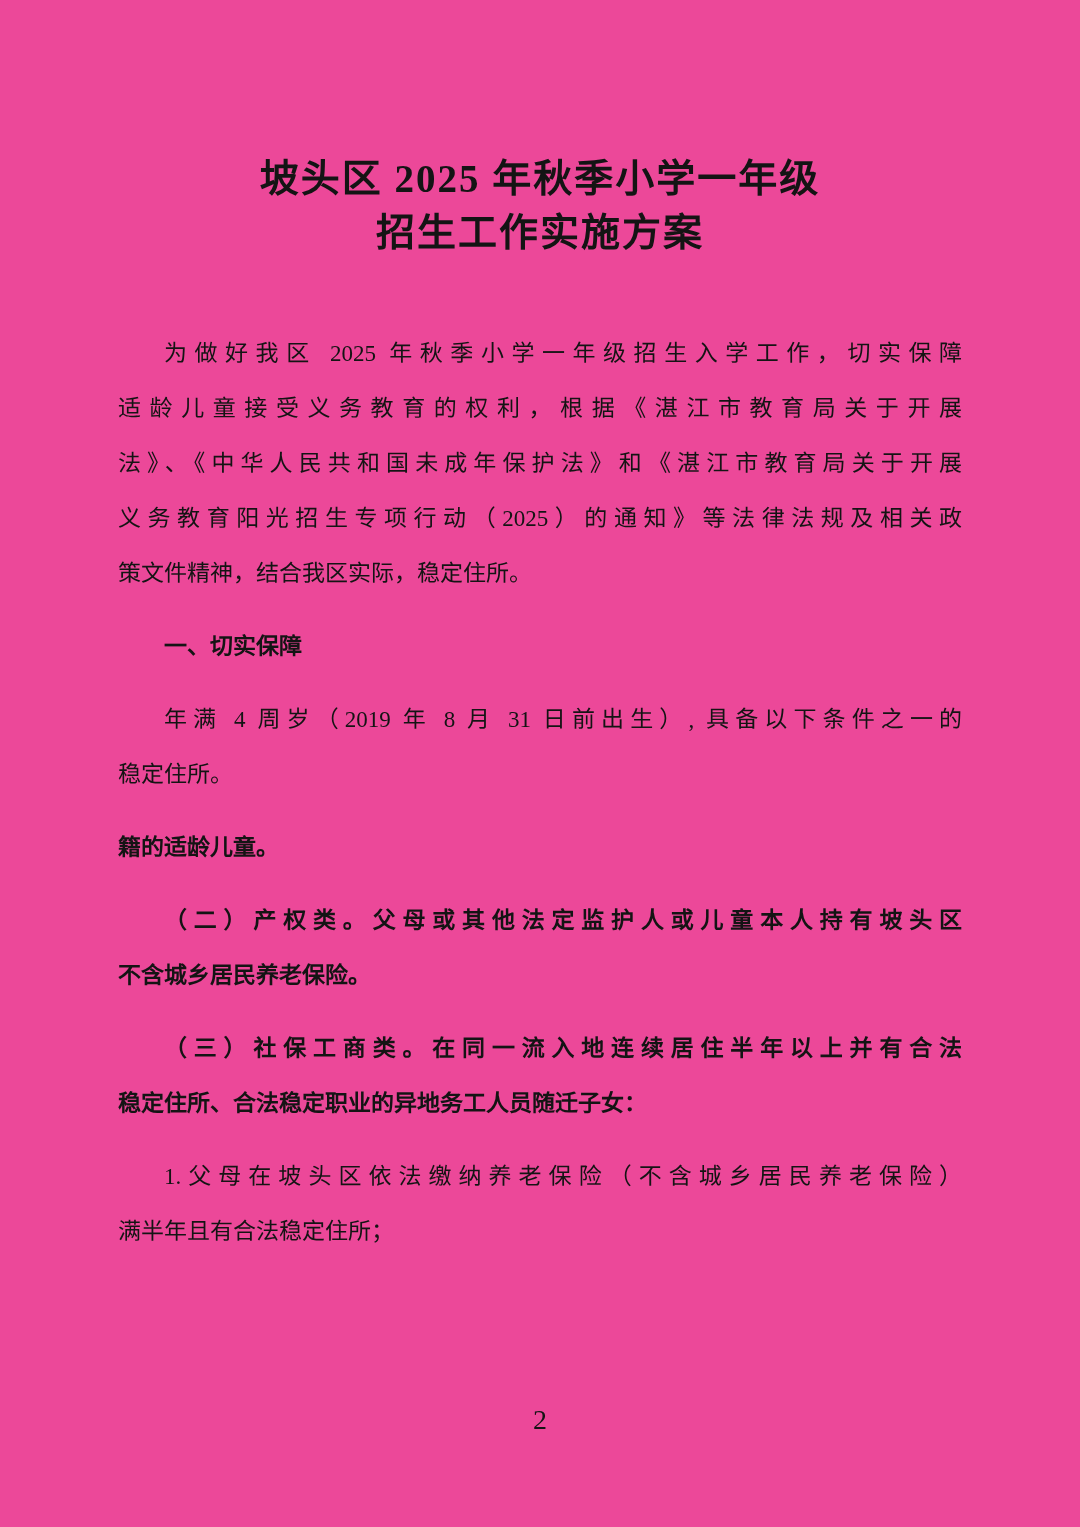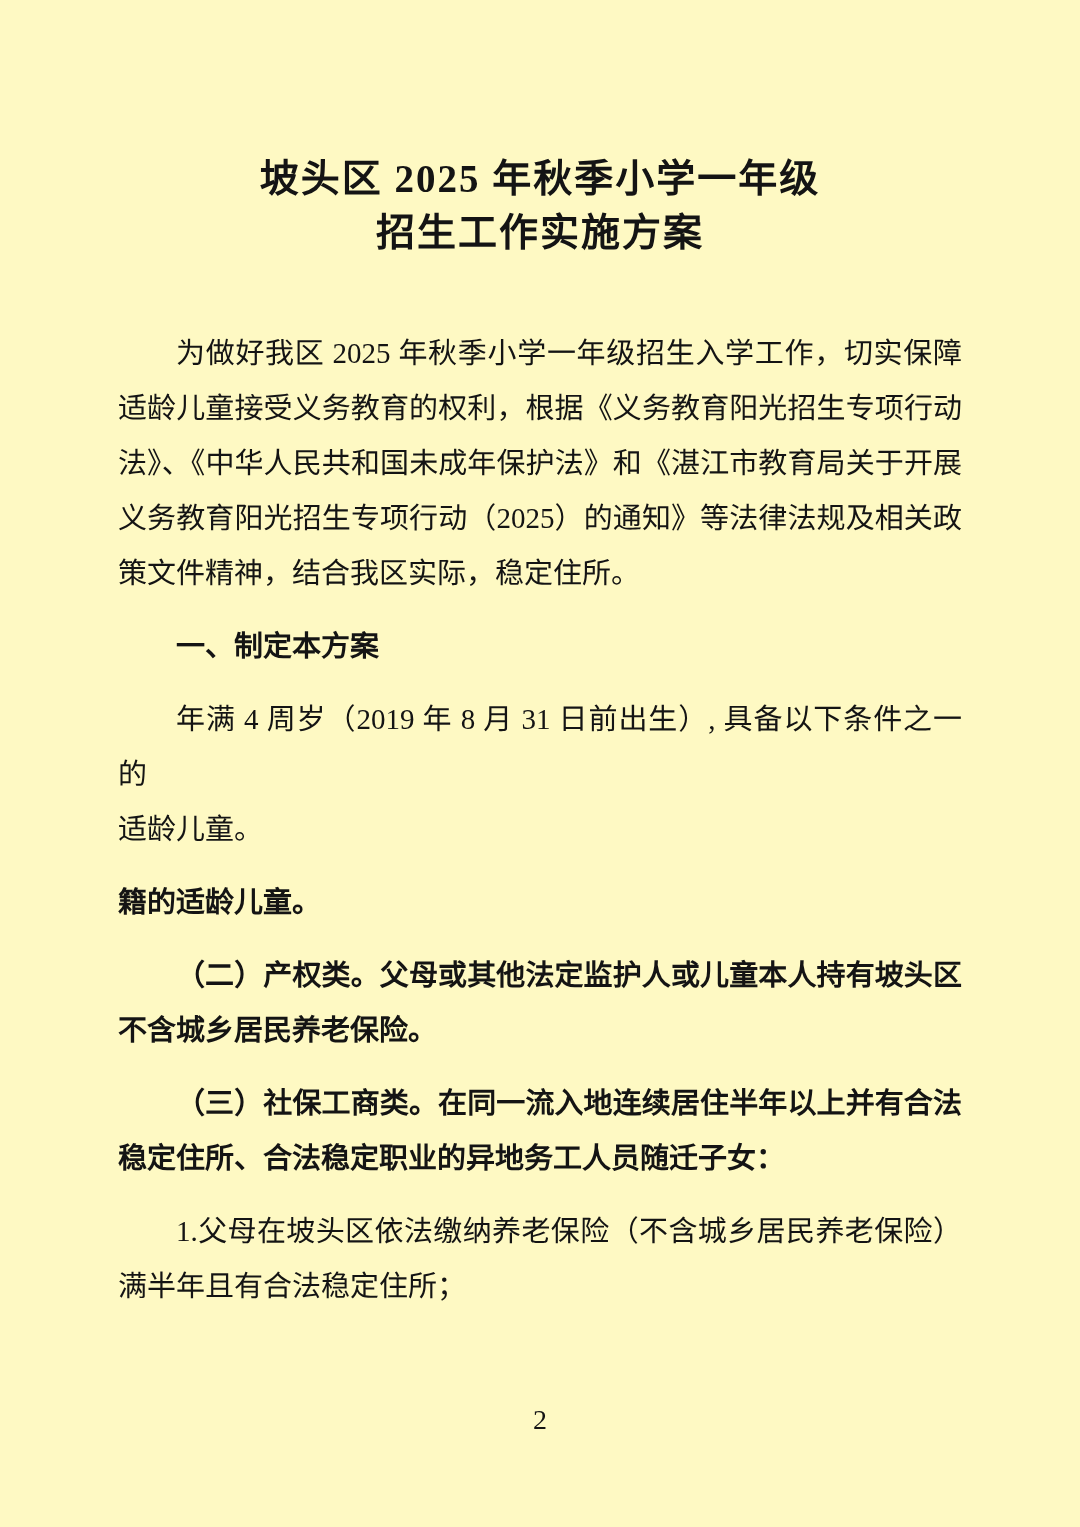--- a/index.html
+++ b/index.html
@@ -4,41 +4,41 @@
 <style>
   html, body {
     margin: 0;
     padding: 0;
     background: #ffffff;
   }
   .page {
     position: relative;
     width: 1080px;
     height: 1527px;
-    background: #fef9c3;
+    background: #ec4899;
     color: #141414;
     font-family: "Liberation Serif", serif;
     overflow: hidden;
     box-sizing: border-box;
   }
   .content {
     padding: 0 118px;
   }
   .title {
     padding-top: 152px;
     margin: 0 0 66px 0;
     text-align: center;
     font-size: 39px;
     font-weight: bold;
     line-height: 54px;
     letter-spacing: 2px;
   }
   .para {
     margin: 0 0 18px 0;
-    font-size: 29px;
+    font-size: 23px;
     line-height: 55px;
     text-align: justify;
   }
   .para.bold, .para.heading {
     font-weight: bold;
   }
   .ln {
     min-height: 55px;
   }
   .ln.first {
@@ -64,33 +64,33 @@
 <div class="page">
   <div class="content">
 
     <h1 class="title">
       <div>坡头区 2025 年秋季小学一年级</div>
       <div>招生工作实施方案</div>
     </h1>
 
     <div class="para">
       <div class="ln first fill">为做好我区 2025 年秋季小学一年级招生入学工作，切实保障</div>
-      <div class="ln fill">适龄儿童接受义务教育的权利，根据《义务教育阳光招生专项行动</div>
+      <div class="ln fill">适龄儿童接受义务教育的权利，根据《湛江市教育局关于开展</div>
       <div class="ln fill">法》、《中华人民共和国未成年保护法》和《湛江市教育局关于开展</div>
       <div class="ln fill">义务教育阳光招生专项行动（2025）的通知》等法律法规及相关政</div>
       <div class="ln">策文件精神，结合我区实际，稳定住所。</div>
     </div>
 
     <div class="para heading">
-      <div class="ln first">一、制定本方案</div>
+      <div class="ln first">一、切实保障</div>
     </div>
 
     <div class="para">
       <div class="ln first fill">年满 4 周岁（2019 年 8 月 31 日前出生）, 具备以下条件之一的</div>
-      <div class="ln">适龄儿童。</div>
+      <div class="ln">稳定住所。</div>
     </div>
 
     <div class="para bold">
       <div class="ln">籍的适龄儿童。</div>
     </div>
 
     <div class="para bold">
       <div class="ln first fill">（二）产权类。父母或其他法定监护人或儿童本人持有坡头区</div>
       <div class="ln">不含城乡居民养老保险。</div>
     </div>

